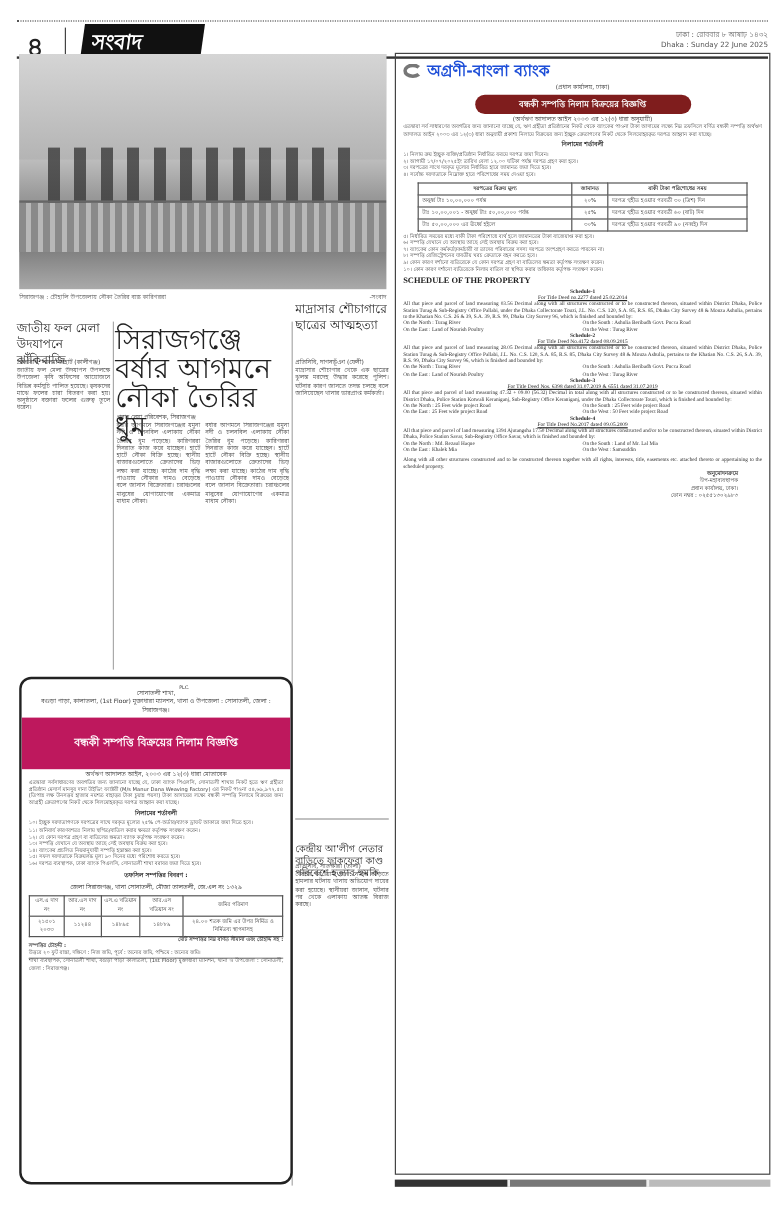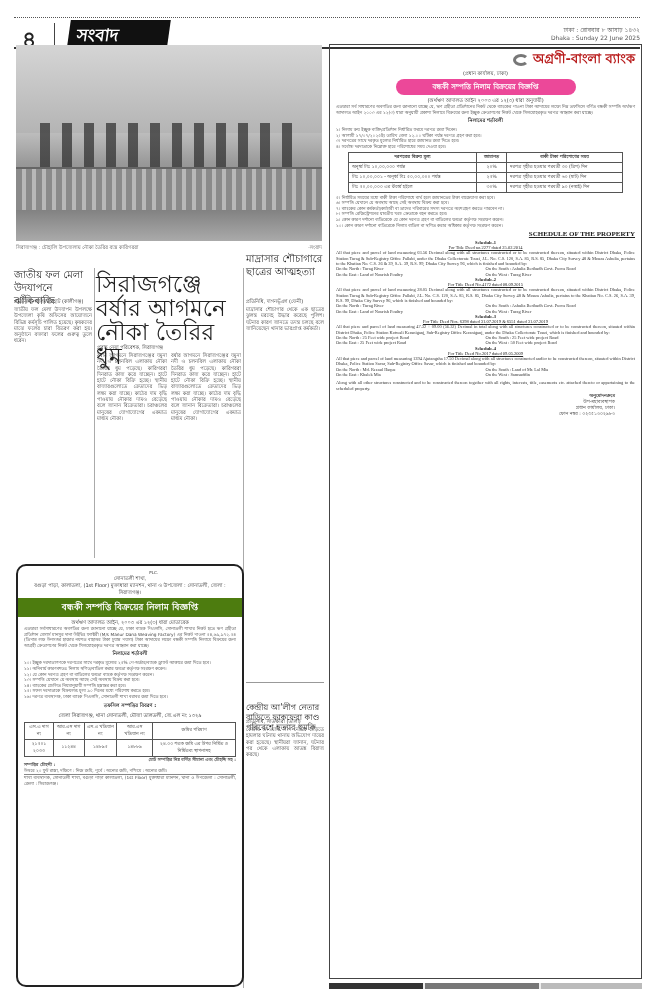--- a/index.html
+++ b/index.html
@@ -19,31 +19,31 @@
   .hl{position:absolute;color:#222;font-family:"DejaVu Sans",sans-serif}
   .hl-main{left:96px;top:272px;width:140px;font-size:23px;line-height:24px;font-weight:normal}
   .hl-side{font-size:10px;line-height:13px}
   .byline{position:absolute;font:5px "DejaVu Sans",sans-serif;color:#333}
   .vline{position:absolute;border-left:1px solid #aaa}
   .adbox{position:absolute;left:16px;top:564px;width:228px;height:423px;border:2px solid #222;border-radius:10px;padding:4px 6px;overflow:hidden}
   .dhaka-logo{text-align:center;font:bold 13px "DejaVu Sans",sans-serif;letter-spacing:1px;color:#555}
   .dhaka-logo span{color:#bbb}
   .plc{text-align:right;font:4px "DejaVu Sans",sans-serif;margin-right:78px;color:#333}
   .adsub{text-align:center;font:5px "DejaVu Sans",sans-serif;color:#333;line-height:7px}
-  .blackbar{background:#4d7c0f;color:#fff;text-align:center;font:bold 9px "DejaVu Sans",sans-serif;padding:2px;margin:2px -6px}
+  .blackbar{background:#be185d;color:#fff;text-align:center;font:bold 9px "DejaVu Sans",sans-serif;padding:14px;margin:2px -6px}
   .smalltext{font:4.3px "DejaVu Sans",sans-serif;color:#444;line-height:5.6px;text-align:justify}
   .sectiontitle{text-align:center;font:bold 5px "DejaVu Sans",sans-serif;margin:2px 0}
   table.sched{width:100%;border-collapse:collapse;font:4.5px "DejaVu Sans",sans-serif;color:#333;margin-top:2px}
   table.sched td{border:1px solid #555;padding:1px 2px;text-align:center;height:9px}
   .rightad{position:absolute;left:329px;top:44px;width:313px;height:935px;border:1px solid #444;padding:4px 6px;overflow:hidden}
-  .bank-logo{text-align:right;font:bold 13px "DejaVu Sans",sans-serif;color:#b91c1c}
+  .bank-logo{text-align:left;font:bold 13px "DejaVu Sans",sans-serif;color:#1d4ed8}
   .bank-logo .swirl{display:inline-block;width:16px;height:12px;border-radius:50%;border:3px solid #777;border-right-color:transparent;vertical-align:middle;margin-right:4px}
-  .pill{display:block;margin:2px auto;width:180px;background:#ec4899;color:#fff;border-radius:8px;text-align:center;font:bold 7px "DejaVu Sans",sans-serif;padding:2px}
+  .pill{display:block;margin:2px auto;width:180px;background:#7f1d1d;color:#fff;border-radius:8px;text-align:center;font:bold 7px "DejaVu Sans",sans-serif;padding:2px}
   .en{font-family:"Liberation Serif",serif;font-size:4.4px;line-height:5.4px;color:#333;text-align:justify}
-  .schedhead{text-align:right;font:bold 7px "Liberation Serif",serif;text-decoration:underline;margin:2px 0}
+  .schedhead{text-align:left;font:bold 7px "Liberation Serif",serif;margin:2px 0}
   .schedno{text-align:center;font:bold 4.5px "Liberation Serif",serif}
   .deedno{text-align:center;font:4.5px "Liberation Serif",serif;text-decoration:underline}
   .bounds{display:grid;grid-template-columns:1fr 1fr;font:4.4px "Liberation Serif",serif;color:#333;line-height:5.4px}
   table.price{width:92%;margin:2px auto;border-collapse:collapse;font:4.5px "DejaVu Sans",sans-serif;color:#333}
   table.price td{border:1px solid #555;padding:1px 3px}
   .sig{text-align:right;font:4.6px "DejaVu Sans",sans-serif;line-height:6px;margin-top:2px;padding-right:20px;color:#333}
   .scrollbar{position:absolute;left:329px;top:983px;width:313px;height:6px;background:linear-gradient(90deg,#333 0 30%,#777 30% 67%,#bbb 67% 100%)}
   .scrollbar .thumb{position:absolute;top:0;width:2px;height:6px;background:#eee}
 </style>
 </head>

